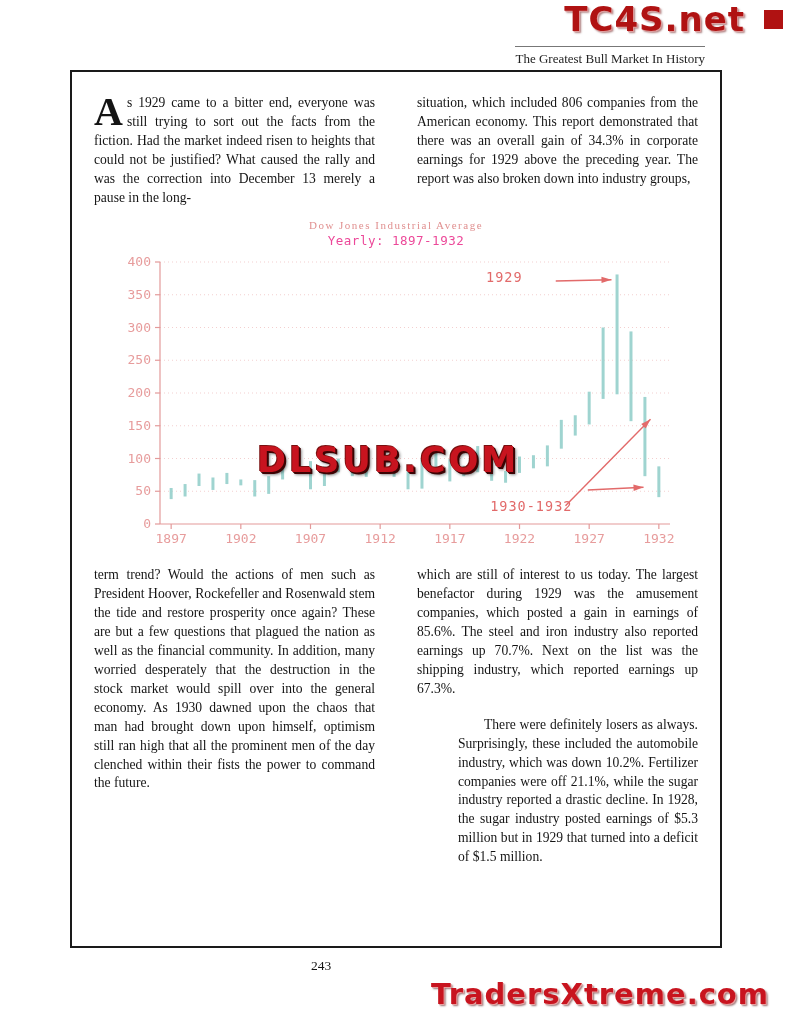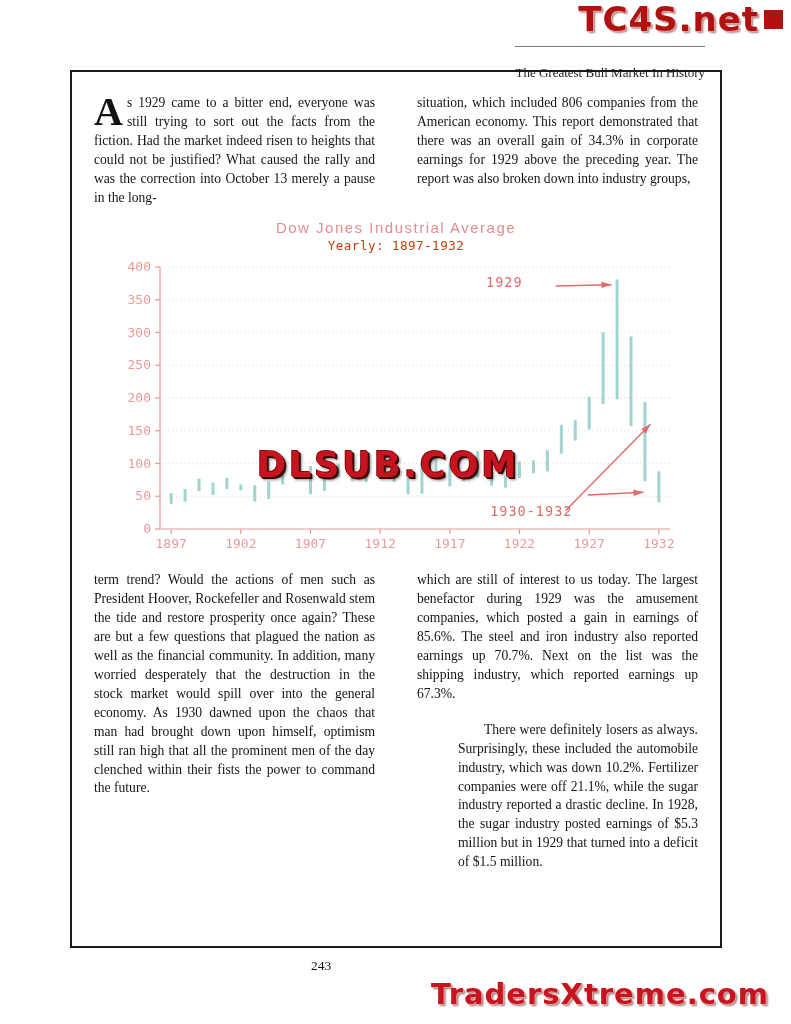--- a/index.html
+++ b/index.html
@@ -8,51 +8,51 @@
     --text-black:#141414;
   }
   *{box-sizing:border-box;}
   html,body{margin:0;padding:0;background:#ffffff;}
   .page{
     position:relative;width:791px;height:1024px;background:#fff;overflow:hidden;
     font-family:"Liberation Serif","DejaVu Serif",serif;color:var(--text-black);
   }
   
   .header{position:absolute;top:2px;right:8px;text-align:right;}
-  .logo-row{display:flex;align-items:center;justify-content:flex-end;gap:3px;}
+  .logo-row{display:flex;align-items:center;justify-content:flex-end;gap:17px;}
   .tc4s{
     font-family:"DejaVu Sans","Liberation Sans",sans-serif;font-weight:800;
     font-size:34px;line-height:34px;color:var(--logo-red);letter-spacing:1px;
     text-shadow:1px 1px 0 #e0a0a0,2px 2px 2px rgba(90,0,0,.5);
   }
   .logo-block{display:inline-block;width:19px;height:19px;background:var(--logo-red);margin-left:2px;}
   .tagline{
     position:absolute;top:46px;right:86px;font-size:13px;color:#222;
-    border-top:1px solid #777;padding-top:18px;white-space:nowrap;
+    border-top:1px solid #777;padding-top:4px;white-space:nowrap;
   }
   
   .frame{
     position:absolute;left:70px;top:70px;width:652px;height:878px;
     border:2.5px solid #1a1a1a;padding:22px 22px 0 22px;overflow:hidden;
   }
   .cols{display:flex;gap:42px;}
   .col{flex:1;min-width:0;}
   p{margin:0 0 17px 0;font-size:13.6px;line-height:18.9px;text-align:justify;}
   p:last-child{margin-bottom:0;}
   .indent{text-indent:26px;margin-left:41px;}
   .indent-sm{text-indent:9px;}
   .dropcap{
     float:left;font-size:40px;line-height:31px;font-weight:700;
     padding:2px 4px 0 0;
   }
   
   .chart{margin:12px 0 8px 0;text-align:center;}
   .chart-title{
-    font-family:Liberation Sans, sans-serif;
-    font-size:15px;letter-spacing:1.5px;color:#e08f8f;
+    font-family:Liberation Serif, serif;
+    font-size:11px;letter-spacing:1.5px;color:#e08f8f;
   }
   .chart-subtitle{
     font-family:"DejaVu Sans Mono","Liberation Mono",monospace;
     font-size:12.5px;letter-spacing:.5px;color:#e8a0a0;margin-top:2px;margin-bottom:4px;
   }
   .chart-body{position:relative;width:600px;margin:0 auto;}
   .watermark{
     position:absolute;left:50%;top:188px;transform:translateX(-53%);
     font-family:"DejaVu Sans","Liberation Sans",sans-serif;font-weight:900;
     font-size:35px;letter-spacing:3px;color:var(--watermark-red);white-space:nowrap;
@@ -78,30 +78,30 @@
       <span class="tc4s">TC4S.net</span>
       <span class="logo-block"></span>
     </div>
   </div>
   <div class="tagline">The Greatest Bull Market In History</div>
 
   <div class="frame">
 
     <div class="cols">
       <div class="col">
-        <p><span class="dropcap">A</span><span>s 1929 came to a bitter end, everyone was still trying to sort out the facts from the fiction.  Had the market indeed risen to heights that could not be justified?  What caused the rally and was the correction into October 13 merely a pause in the long-</span></p>
+        <p><span class="dropcap">A</span><span>s 1929 came to a bitter end, everyone was still trying to sort out the facts from the fiction.  Had the market indeed risen to heights that could not be justified?  What caused the rally and was the correction into December 13 merely a pause in the long-</span></p>
       </div>
       <div class="col">
         <p>situation, which included 806 companies from the American economy.  This report demonstrated that there was an overall gain of 34.3% in corporate earnings for 1929 above the preceding year.  The report was also broken down into industry groups,</p>
       </div>
     </div>
 
     <div class="chart">
       <div class="chart-title" style="color: rgb(224, 143, 143);">Dow Jones Industrial Average</div>
-      <div class="chart-subtitle" style="color: #c2410c;">Yearly: 1897-1932</div>
+      <div class="chart-subtitle" style="color: #ec4899;">Yearly: 1897-1932</div>
       <div class="chart-body">
         <svg id="chart-svg" viewBox="0 0 600 302" width="600" height="302">
             <line x1="64" y1="239.25" x2="574" y2="239.25" stroke="#f3cfcf" stroke-width="1" stroke-dasharray="1,3"></line>
             <line x1="64" y1="206.5" x2="574" y2="206.5" stroke="#f3cfcf" stroke-width="1" stroke-dasharray="1,3"></line>
             <line x1="64" y1="173.75" x2="574" y2="173.75" stroke="#f3cfcf" stroke-width="1" stroke-dasharray="1,3"></line>
             <line x1="64" y1="141" x2="574" y2="141" stroke="#f3cfcf" stroke-width="1" stroke-dasharray="1,3"></line>
             <line x1="64" y1="108.25" x2="574" y2="108.25" stroke="#f3cfcf" stroke-width="1" stroke-dasharray="1,3"></line>
             <line x1="64" y1="75.5" x2="574" y2="75.5" stroke="#f3cfcf" stroke-width="1" stroke-dasharray="1,3"></line>
             <line x1="64" y1="42.75" x2="574" y2="42.75" stroke="#f3cfcf" stroke-width="1" stroke-dasharray="1,3"></line>
             <line x1="64" y1="10" x2="574" y2="10" stroke="#f3cfcf" stroke-width="1" stroke-dasharray="1,3"></line>

